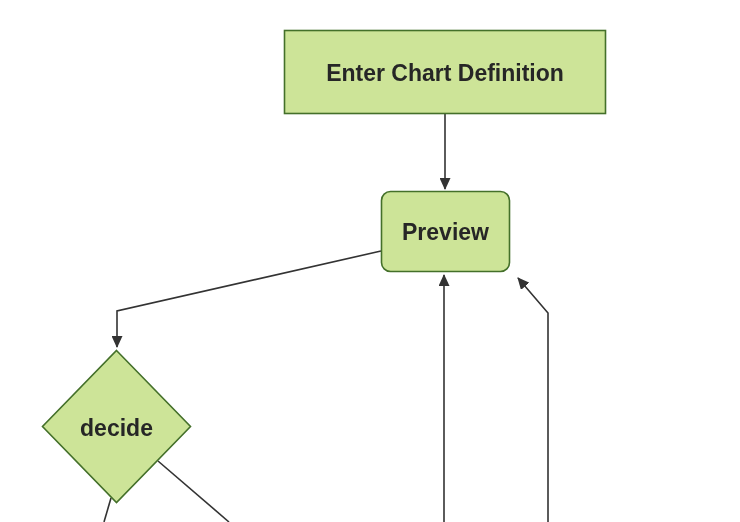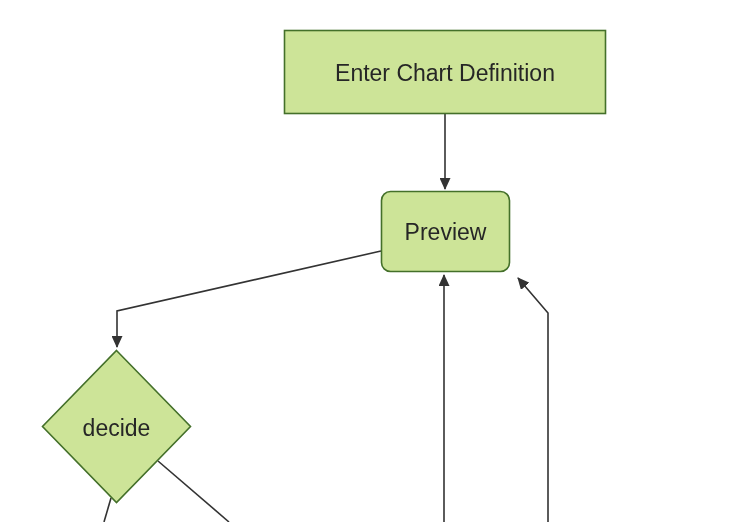--- a/index.html
+++ b/index.html
@@ -8,20 +8,21 @@
     width: 740px;
     height: 522px;
     overflow: hidden;
     background: #ffffff;
     font-family: "Liberation Sans", "DejaVu Sans", sans-serif;
   }
   .canvas {
     position: relative;
     width: 740px;
     height: 522px;
+    font-weight: bold;
   }
   svg { display: block; }
   .edge {
     fill: none;
     stroke-width: 1.6;
   }
   .node-shape {
     stroke-width: 1.6;
   }
   .node-label {

